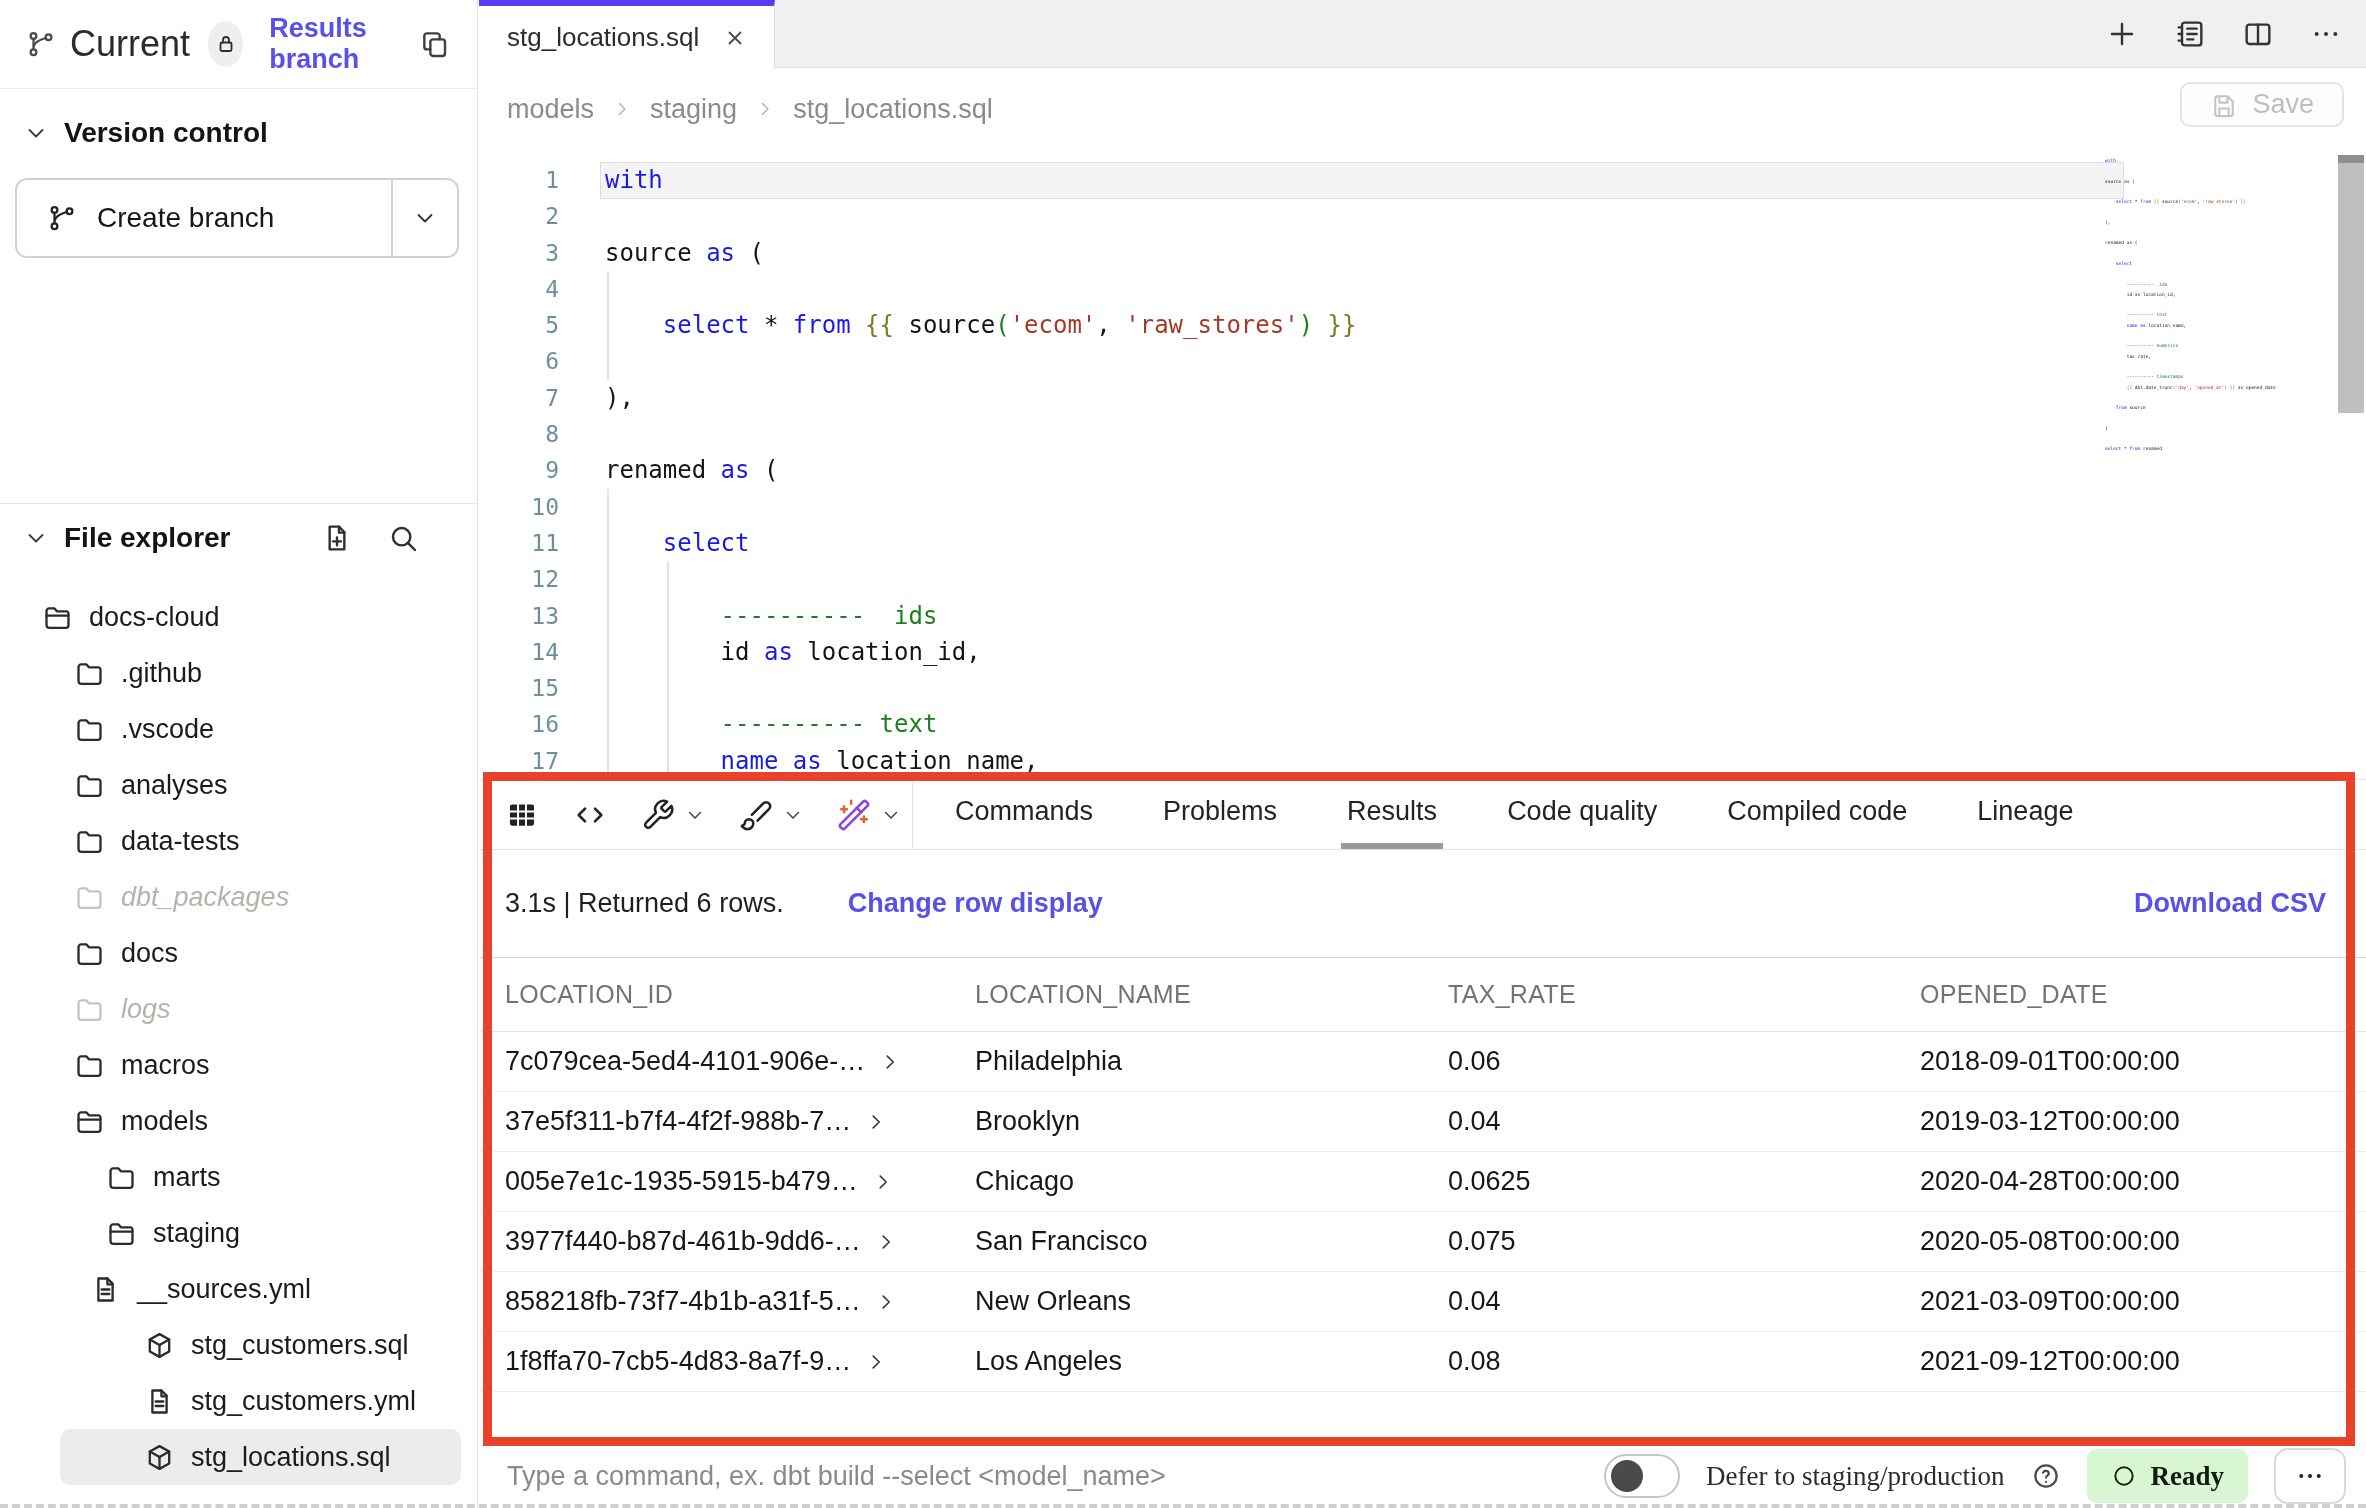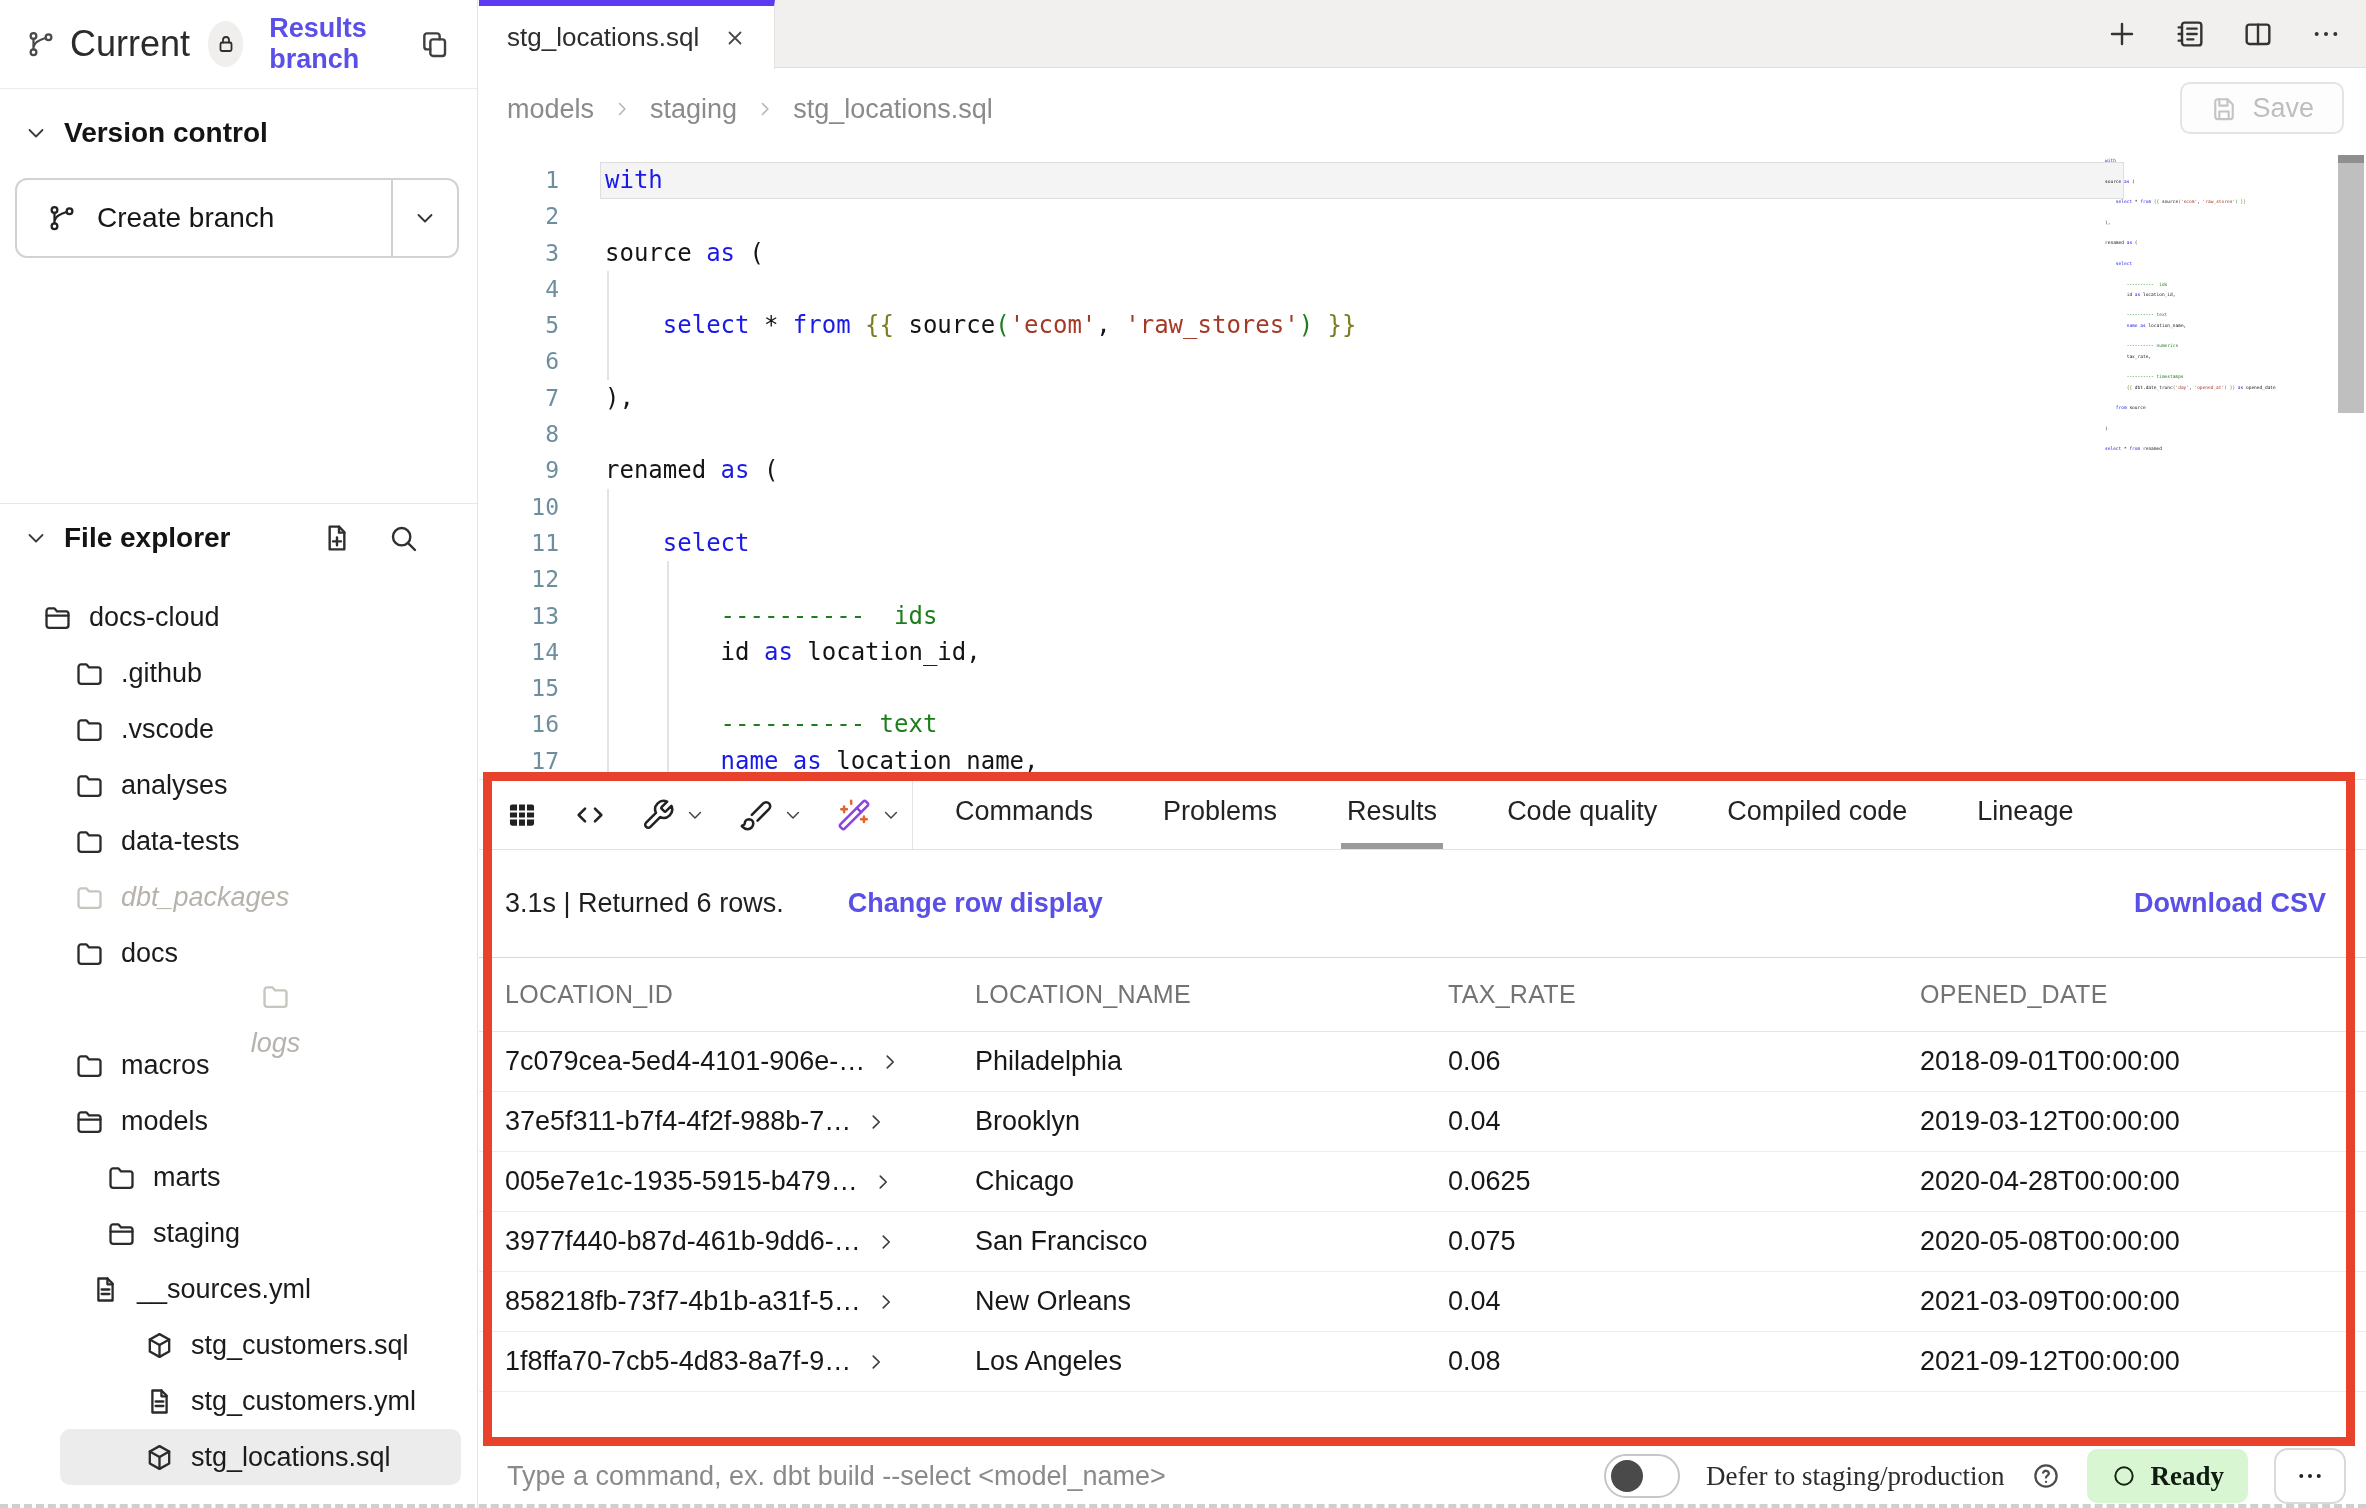--- a/index.html
+++ b/index.html
@@ -48,21 +48,21 @@
 
   .tabbar { position:relative; height:68px; background:#f1f0ef; border-bottom:1px solid #e0e0e0; }
   .tab { position:absolute; left:0; top:0; width:296px; height:69px; background:#fff; border-top:6px solid #5c3aef; border-right:1px solid #e2e2e2; display:flex; align-items:center; gap:24px; padding:0 28px; font-size:26px; color:#2d2d2d; z-index:2; }
   .tab-close { width:24px; height:24px; color:#4a4a4a; cursor:pointer; margin-left:auto; }
   .tab-actions { position:absolute; right:24px; top:0; height:68px; display:flex; align-items:center; gap:36px; }
   .tab-actions .icon { width:32px; height:32px; color:#333; cursor:pointer; }
 
   .crumb-row { position:relative; height:82px; background:#fff; display:flex; align-items:center; padding-left:28px; }
   .crumb { display:flex; align-items:center; gap:18px; font-size:27px; color:#8b8b8b; }
   .crumb .sep { width:20px; height:20px; color:#b5b5b5; }
-  .save-btn { position:absolute; right:22px; top:14px; height:52px; padding:0 28px; border:2px solid #e5e4e3; border-radius:10px; background:#fdfdfd; display:flex; align-items:center; gap:14px; font-size:27px; font-weight:500; color:#bfbebd; }
+  .save-btn { position:absolute; right:22px; top:14px; height:45px; padding:0 28px; border:2px solid #e5e4e3; border-radius:10px; background:#fdfdfd; display:flex; align-items:center; gap:14px; font-size:27px; font-weight:500; color:#bfbebd; }
   .save-btn .icon { width:28px; height:28px; color:#c5c4c3; }
 
   .editor { position:relative; height:629px; background:#fff; font-family:"DejaVu Sans Mono", monospace; overflow:hidden; }
   .cur-line { position:absolute; left:121px; top:12px; width:1524px; height:37px; background:#f4f4f4; border:1px solid #dedede; }
   .gutter { position:absolute; left:0; top:12px; width:80px; text-align:right; color:#6e8e9e; font-size:23px; }
   .gutter .ln { height:36.3px; line-height:36.3px; }
   .codewrap { position:absolute; left:126px; top:12px; font-size:24px; white-space:pre; }
   .cl { height:36.3px; line-height:36.3px; }
   .tk-k{color:#1a1ae6} .tk-s{color:#a33a28} .tk-c{color:#1e7e1e} .tk-j{color:#7d7d1f} .tk-p{color:#1e7e1e} .tk-t{color:#141414}
   .iguide { position:absolute; width:2px; background:#e3e3e3; }
@@ -256,21 +256,21 @@
           <span>dbt_packages</span>
         </div>
         <div class="trow" style="padding-left: 74px;">
           <span class="icon">
             <svg viewBox="0 0 24 24" fill="none" stroke="currentColor" stroke-width="1.8" stroke-linecap="round" stroke-linejoin="round">
               <path d="M3.5 7a2 2 0 0 1 2-2h4.2l2 2.3h7.1a1.7 1.7 0 0 1 1.7 1.7V18a2 2 0 0 1-2 2h-13a2 2 0 0 1-2-2z"></path>
             </svg>
           </span>
           <span>docs</span>
         </div>
-        <div class="trow muted" style="padding-left: 74px; flex-direction: column;">
+        <div class="trow muted" style="padding-left: 74px;">
           <span class="icon">
             <svg viewBox="0 0 24 24" fill="none" stroke="currentColor" stroke-width="1.8" stroke-linecap="round" stroke-linejoin="round">
               <path d="M3.5 7a2 2 0 0 1 2-2h4.2l2 2.3h7.1a1.7 1.7 0 0 1 1.7 1.7V18a2 2 0 0 1-2 2h-13a2 2 0 0 1-2-2z"></path>
             </svg>
           </span>
           <span>logs</span>
         </div>
         <div class="trow" style="padding-left: 74px;">
           <span class="icon">
             <svg viewBox="0 0 24 24" fill="none" stroke="currentColor" stroke-width="1.8" stroke-linecap="round" stroke-linejoin="round">

